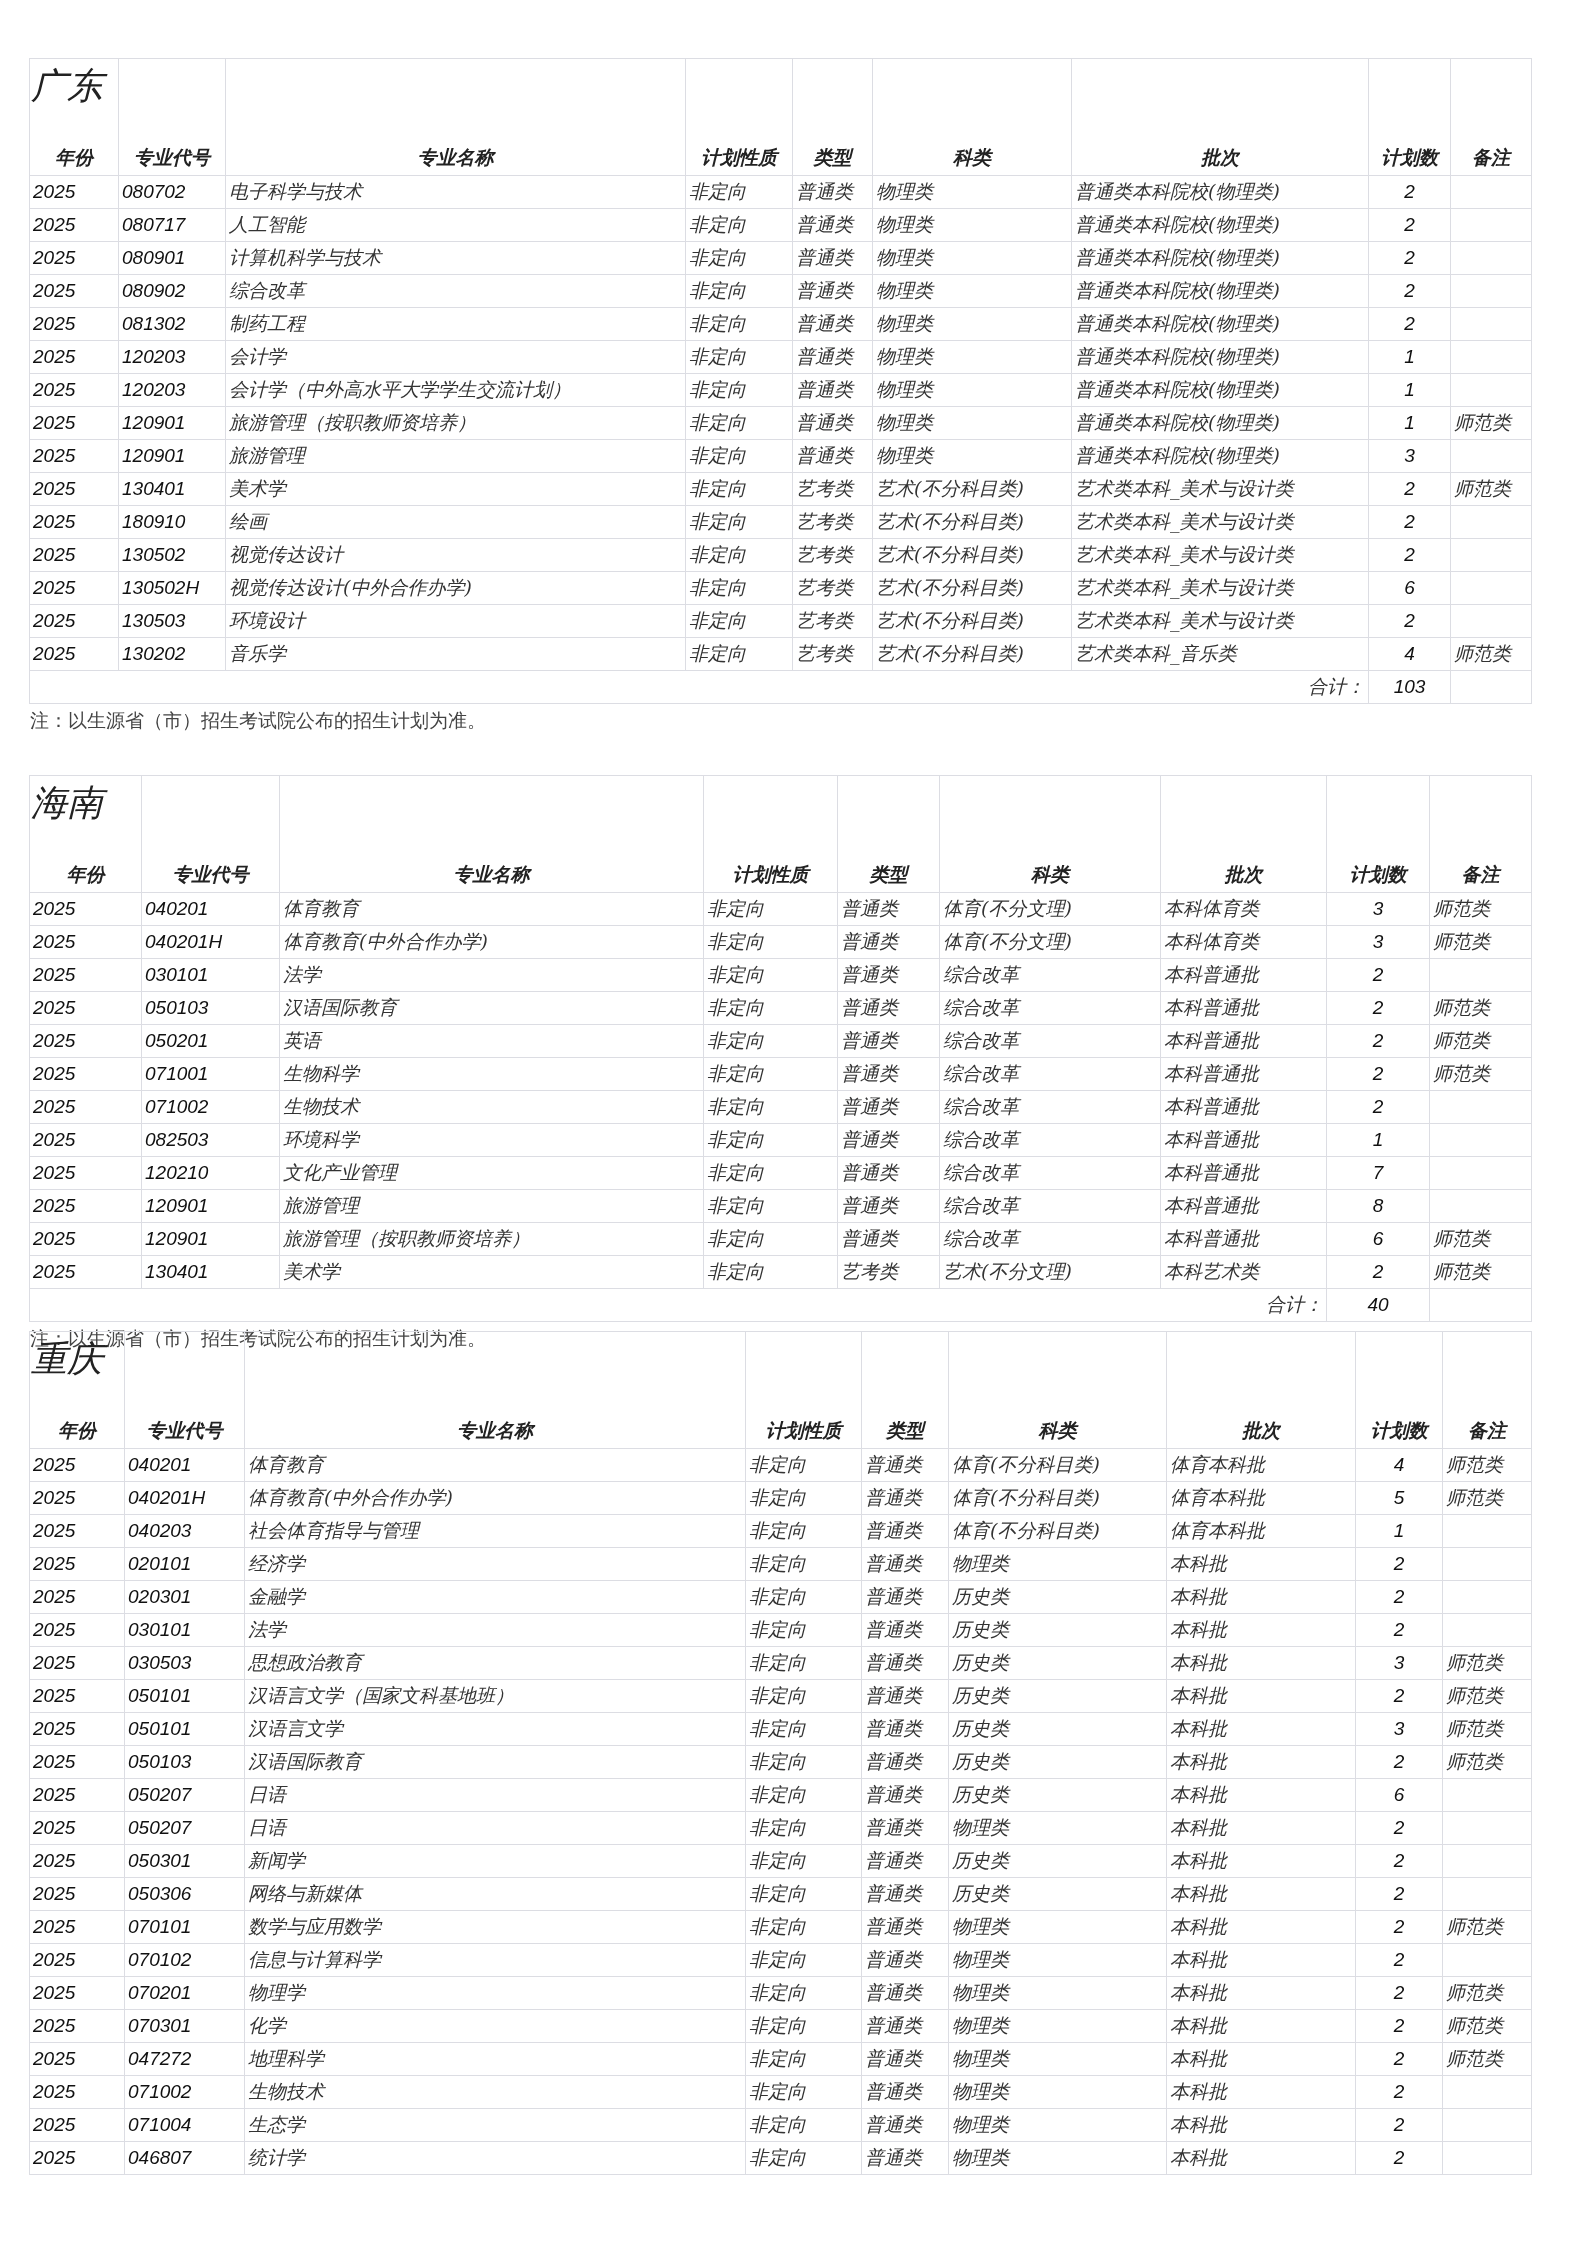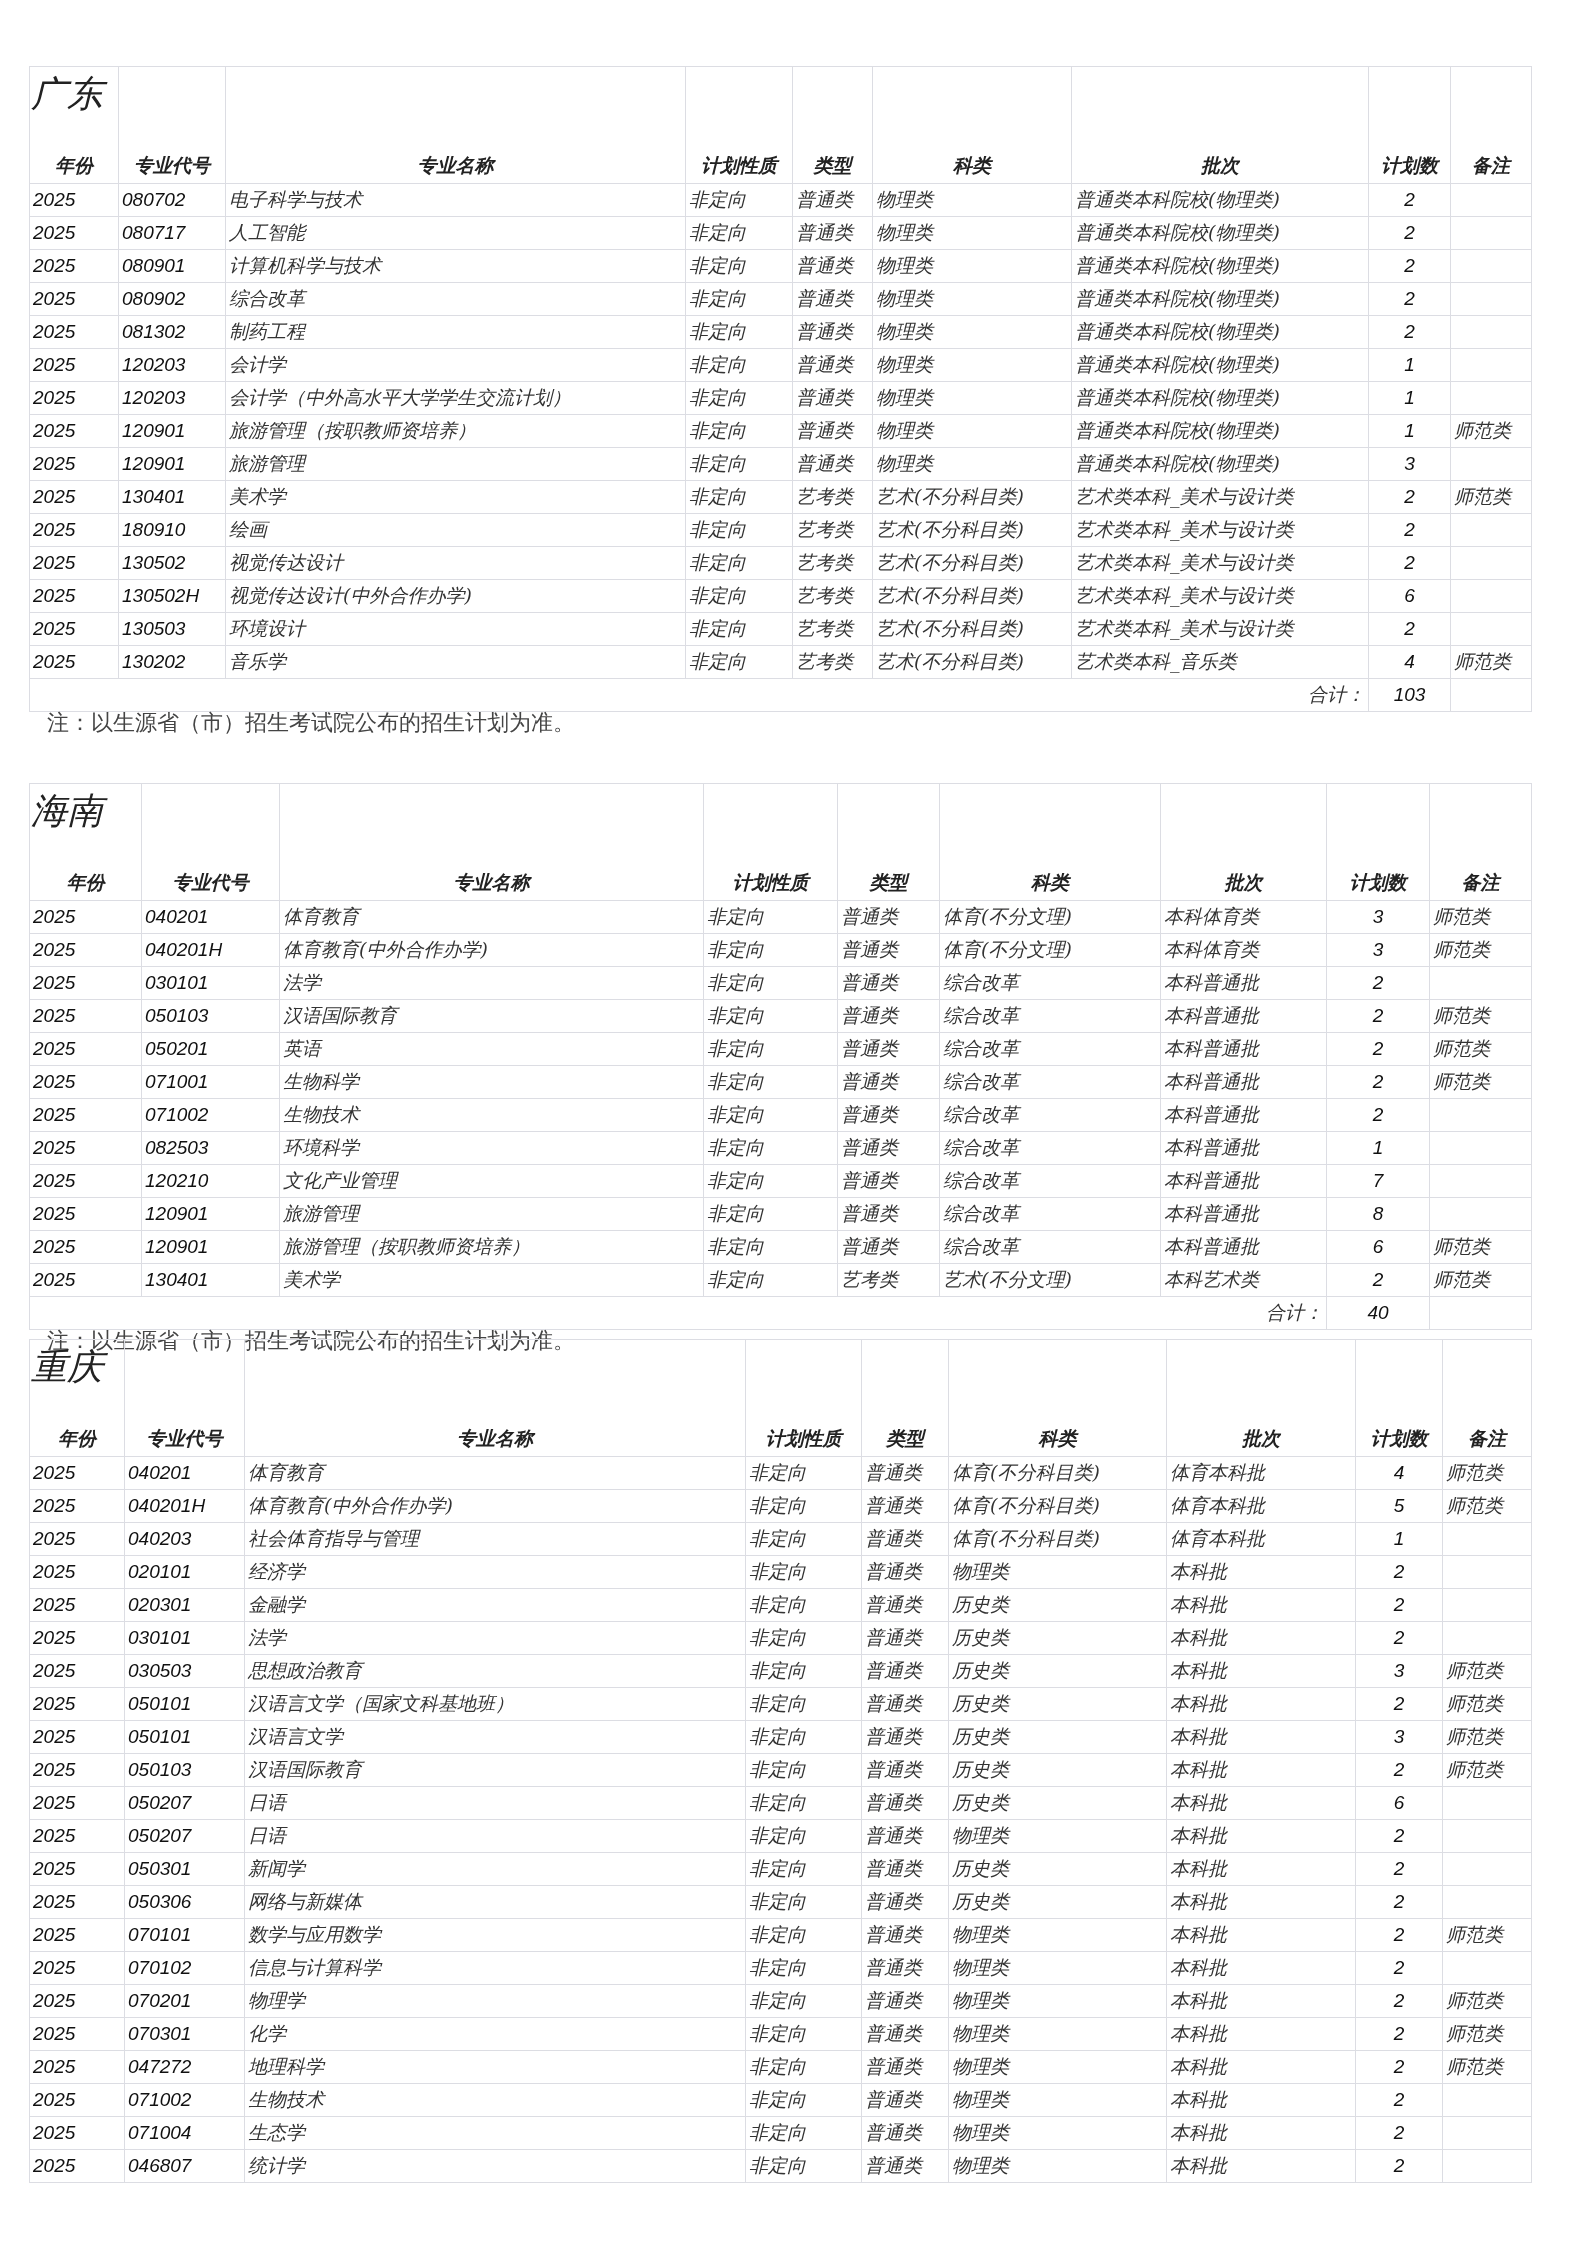--- a/index.html
+++ b/index.html
@@ -1,31 +1,31 @@
 <!DOCTYPE html>
 <html><head>
 <meta charset="utf-8">
 <style>
   html, body { margin:0; padding:0; background:#ffffff; }
   body { width:1587px; height:2245px; position:relative; overflow:hidden;
          font-family:"Liberation Sans","DejaVu Sans",sans-serif; color:#222; }
   .section { position:absolute; left:29px; width:1502px; }
-  table.plan { border-collapse:collapse; table-layout:fixed; width:1502px;margin-top:8px; }
+  table.plan { border-collapse:collapse; table-layout:fixed; width:1502px; }
   table.plan td, table.plan th { border:1px solid #dcdde3; padding:0 3px; white-space:nowrap; overflow:hidden; }
   th { font-family:"DejaVu Serif","Liberation Serif",serif; font-weight:bold; font-size:19px; color:#222;
        vertical-align:bottom; padding-bottom:4px !important; text-align:center; }
   .head-row th { border-bottom:3px solid #dcdde3; }
   .province { position:absolute; left:2px; top:4px; font-family:"DejaVu Serif","Liberation Serif",serif;
               font-size:36px; color:#222; font-weight:normal; }
   td { font-size:19px; height:32px; vertical-align:middle; }
   td.num { font-family:"Liberation Sans",sans-serif; font-size:19px; color:#111; }
   td.cjk { font-family:"DejaVu Serif","Liberation Serif",serif; color:#333; }
   td.count { text-align:center; }
   td.total-label { text-align:right; font-family:"DejaVu Serif","Liberation Serif",serif; color:#333; padding-right:12px; }
-  .note { position:absolute; left:47px; font-family:"DejaVu Serif","Liberation Serif",serif; font-size:22px; color:#444; }
+  .note { position:absolute; left:30px; font-family:"DejaVu Serif","Liberation Serif",serif; font-size:19px; color:#444; }
   .wrap { position:relative;font-style:italic; }
 </style>
 </head>
 <body>
 
 <div class="section" style="top:58px;">
   <div class="wrap">
     <span class="province">广东</span>
     <table class="plan">
         <colgroup>

